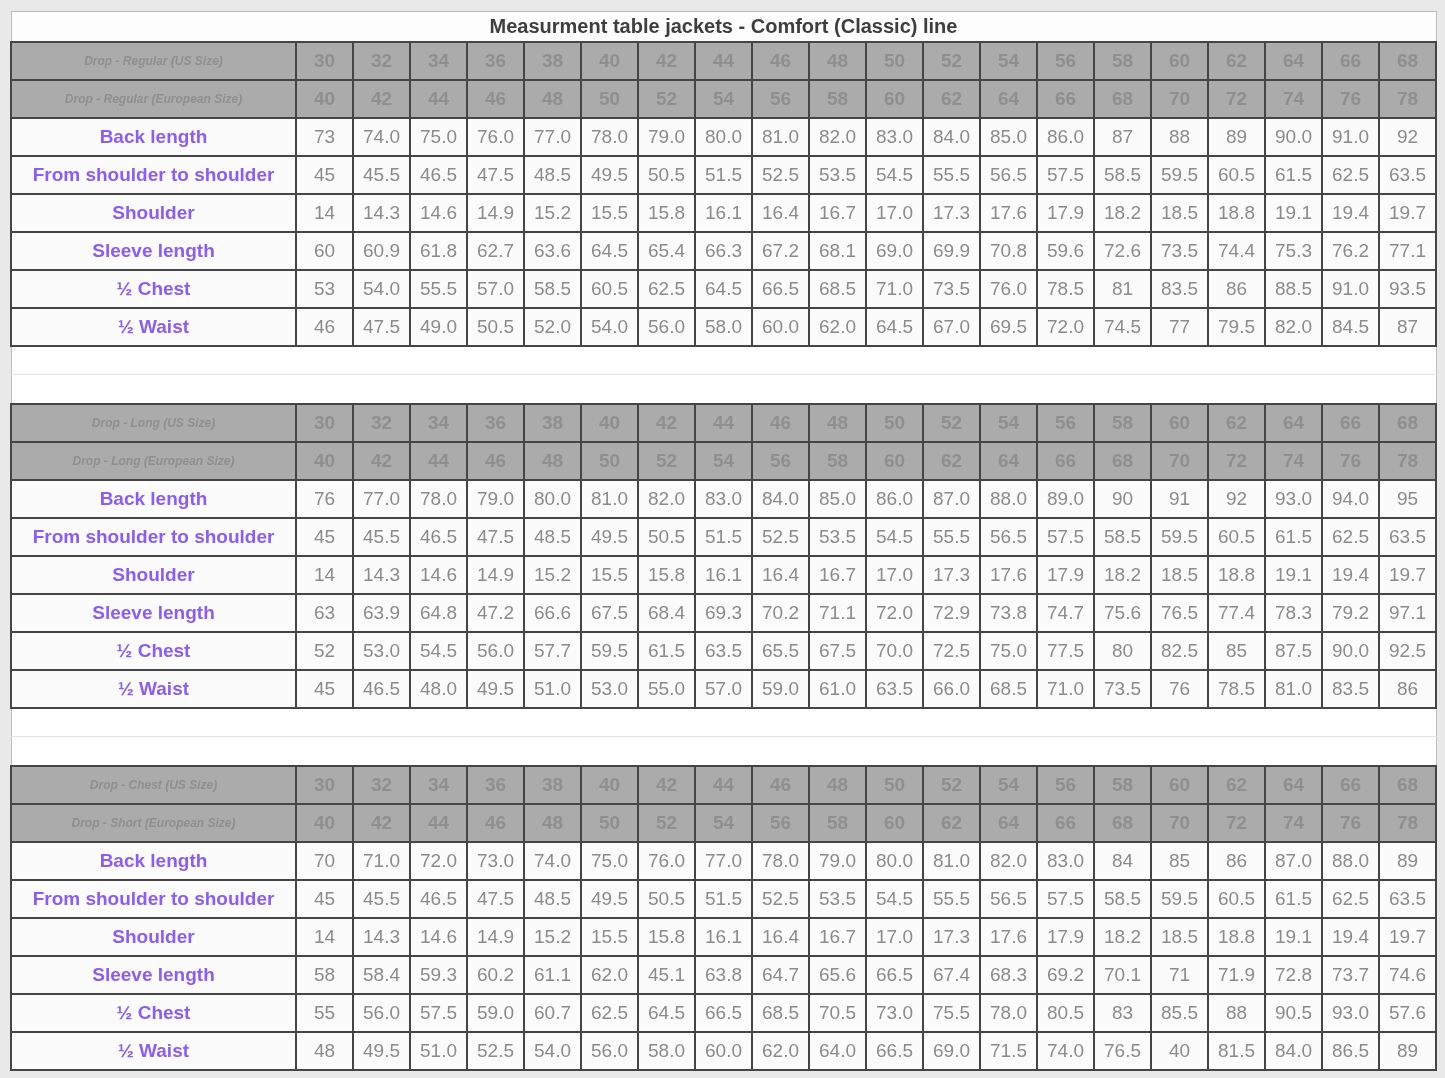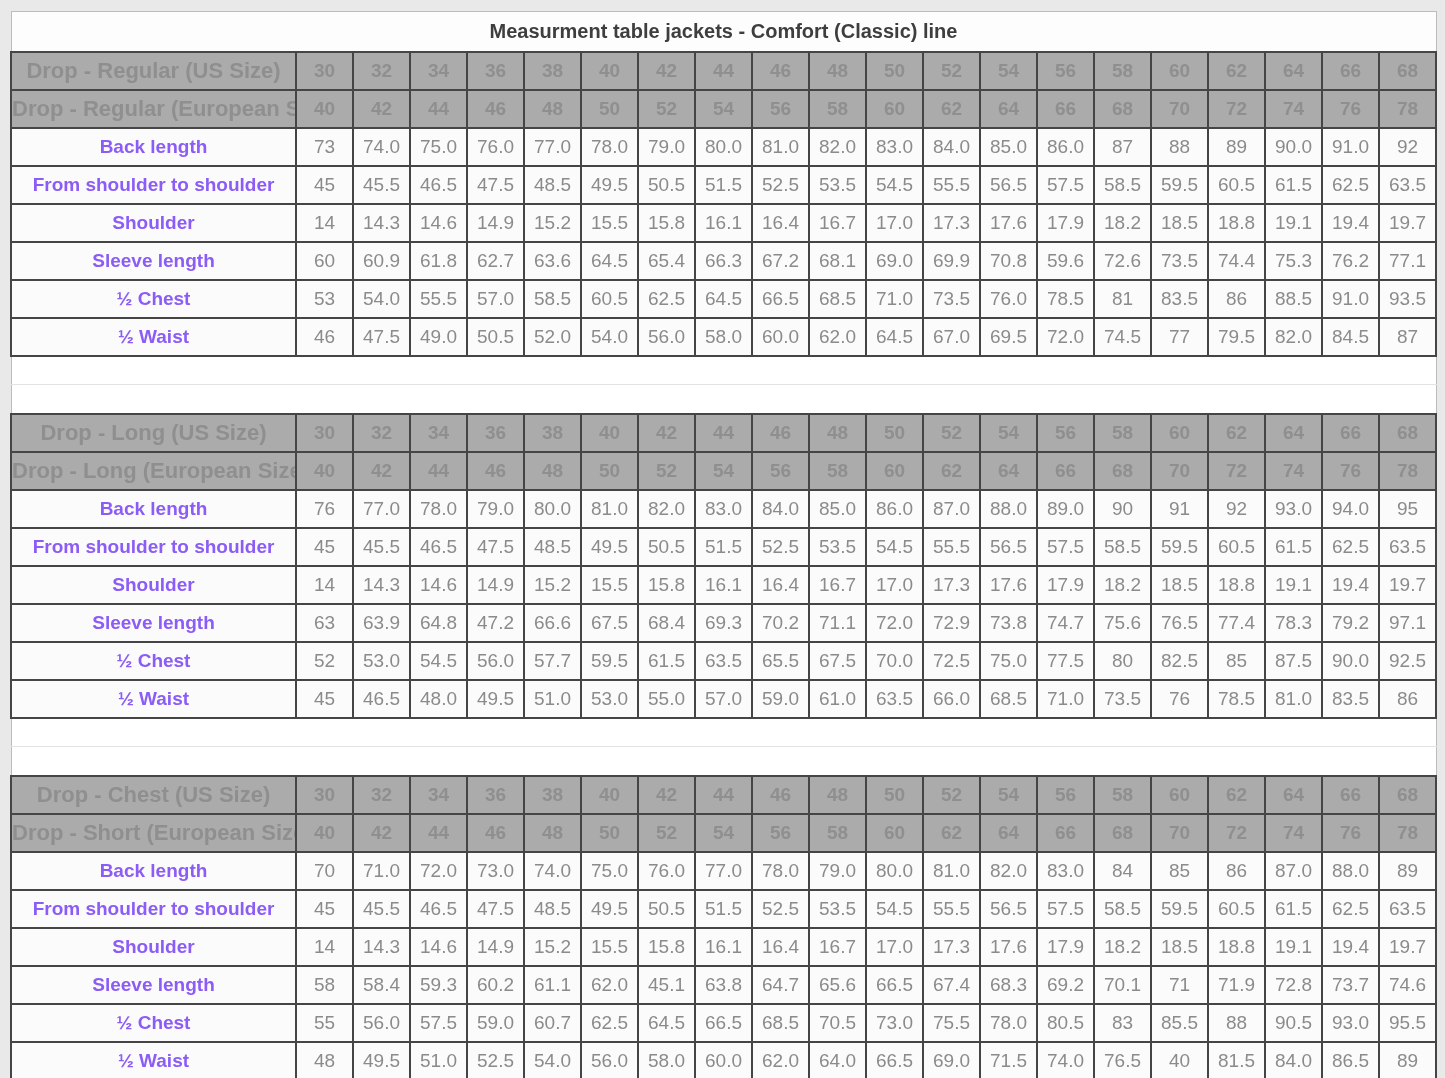--- a/index.html
+++ b/index.html
@@ -16,35 +16,35 @@
     border-collapse: collapse;
     width: 1425px;
     table-layout: fixed;
   }
   td { padding: 0; text-align: center; overflow: hidden; white-space: nowrap; }
 
   .title-cell {
     background: #fdfdfd;
     border: 1px solid #bcbcbc;
     border-bottom: 2px solid #454545;
-    height: 40px;
+    height: 30px;
     font-size: 20px;
     font-weight: bold;
     color: #3e3e3e;
   }
 
   .size-header-row td {
     background: #ababab;
     color: #8f8f8f;
     font-weight: bold;
     border: 2px solid #454545;
     height: 38px;
     font-size: 19px;
   }
-  .size-header-row .header-label { font-size: 22px; }
+  .size-header-row .header-label { font-size: 12px; font-style: italic; }
 
   .data-row td {
     background: #fbfbfb;
     color: #8b8b8b;
     border: 2px solid #454545;
     height: 38px;
     font-size: 19px;
   }
   .data-row .row-label {
     font-weight: bold;
@@ -624,21 +624,21 @@
           <td class="value-cell">70.5</td>
           <td class="value-cell">73.0</td>
           <td class="value-cell">75.5</td>
           <td class="value-cell">78.0</td>
           <td class="value-cell">80.5</td>
           <td class="value-cell">83</td>
           <td class="value-cell">85.5</td>
           <td class="value-cell">88</td>
           <td class="value-cell">90.5</td>
           <td class="value-cell">93.0</td>
-          <td class="value-cell">95.5</td>
+          <td class="value-cell">57.6</td>
         </tr>
         <tr class="data-row">
           <td class="row-label">½ Waist</td>
           <td class="value-cell">48</td>
           <td class="value-cell">49.5</td>
           <td class="value-cell">51.0</td>
           <td class="value-cell">52.5</td>
           <td class="value-cell">54.0</td>
           <td class="value-cell">56.0</td>
           <td class="value-cell">58.0</td>

